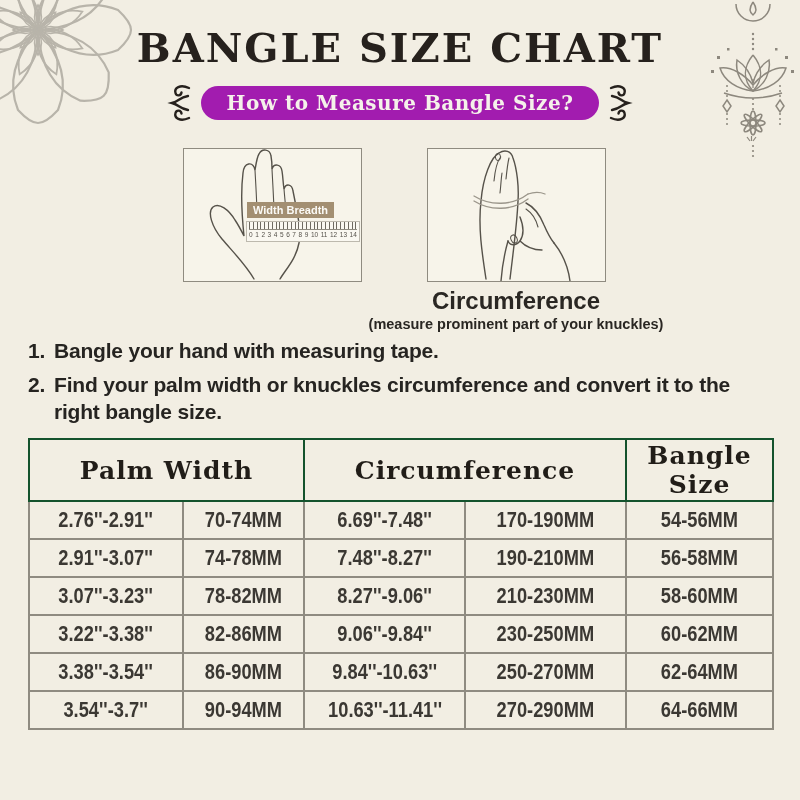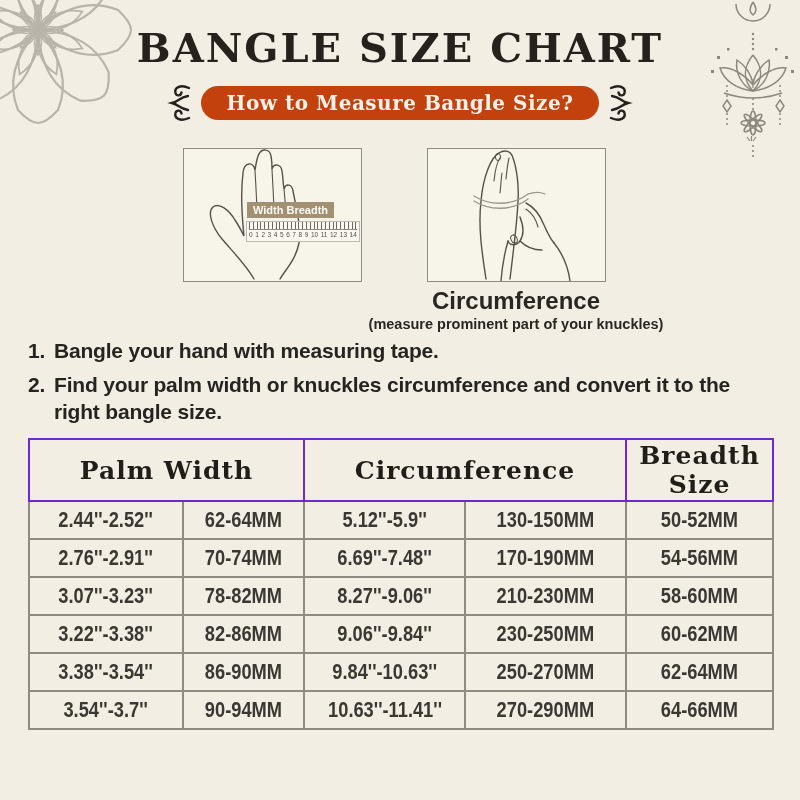--- a/index.html
+++ b/index.html
@@ -18,21 +18,21 @@
     position:absolute;top:24px;left:0;width:100%;margin:0;
     text-align:center;
     font-family:"DejaVu Serif","Liberation Serif",serif;
     font-size:40px;font-weight:700;letter-spacing:2px;color:#26211d;
   }
   .banner-row{
     position:absolute;top:84px;left:0;width:100%;height:38px;
     display:flex;align-items:center;justify-content:center;gap:10px;
   }
   .pill{
-    background:#c2410c;color:#f5f2ea;
+    background:#a21caf;color:#f5f2ea;
     font-family:"DejaVu Serif","Liberation Serif",serif;
     font-size:20px;font-weight:600;letter-spacing:.5px;
     padding:4px 26px;border-radius:17px;line-height:26px;
   }
   .squig{flex:0 0 auto;}
   .flip{transform:scaleX(-1);}
   
   .illus-box{
     position:absolute;width:179px;height:134px;
     background:#f7f4ea;border:1px solid #8f8b80;box-sizing:border-box;
@@ -69,21 +69,21 @@
         letter-spacing:-0.2px;color:#262421;line-height:1.28;}
   .step .num{flex:0 0 26px;}
   .step .txt{flex:1 1 auto;}
   
   #size-table{
     position:absolute;left:28px;top:438px;width:744px;
     border-collapse:collapse;table-layout:fixed;
     border:2px solid #615e57;
   }
   #size-table th{
-    height:45px;border:2px solid #6d28d9;
+    height:45px;border:2px solid #14532d;
     font-family:"DejaVu Serif","Liberation Serif",serif;
     font-size:25px;font-weight:600;letter-spacing:1px;color:#211d18;
   }
   #size-table td{
     height:34px;border:2px solid #8f8b81;text-align:center;vertical-align:middle;
   }
   .cond{
     display:inline-block;transform:scaleX(0.85);transform-origin:center;
     font-size:21.5px;font-weight:700;color:#3b3833;letter-spacing:0;white-space:nowrap;
   }
@@ -303,39 +303,39 @@
       <col style="width:154px">
         <col style="width:121px">
         <col style="width:161px">
         <col style="width:161px">
         <col style="width:147px">
     </colgroup>
     <thead>
       <tr>
         <th colspan="2">Palm Width</th>
         <th colspan="2">Circumference</th>
-        <th>Breadth Size</th>
+        <th>Bangle Size</th>
       </tr>
     </thead>
     <tbody>
-      <tr>
-        <td><span class="cond">2.44''-2.52''</span></td>
-        <td><span class="cond">62-64MM</span></td>
-        <td><span class="cond">5.12''-5.9''</span></td>
-        <td><span class="cond">130-150MM</span></td>
-        <td><span class="cond">50-52MM</span></td>
-      </tr>
       <tr>
         <td><span class="cond">2.76''-2.91''</span></td>
         <td><span class="cond">70-74MM</span></td>
         <td><span class="cond">6.69''-7.48''</span></td>
         <td><span class="cond">170-190MM</span></td>
         <td><span class="cond">54-56MM</span></td>
       </tr>
       <tr>
+        <td><span class="cond">2.91''-3.07''</span></td>
+        <td><span class="cond">74-78MM</span></td>
+        <td><span class="cond">7.48''-8.27''</span></td>
+        <td><span class="cond">190-210MM</span></td>
+        <td><span class="cond">56-58MM</span></td>
+      </tr>
+      <tr>
         <td><span class="cond">3.07''-3.23''</span></td>
         <td><span class="cond">78-82MM</span></td>
         <td><span class="cond">8.27''-9.06''</span></td>
         <td><span class="cond">210-230MM</span></td>
         <td><span class="cond">58-60MM</span></td>
       </tr>
       <tr>
         <td><span class="cond">3.22''-3.38''</span></td>
         <td><span class="cond">82-86MM</span></td>
         <td><span class="cond">9.06''-9.84''</span></td>

